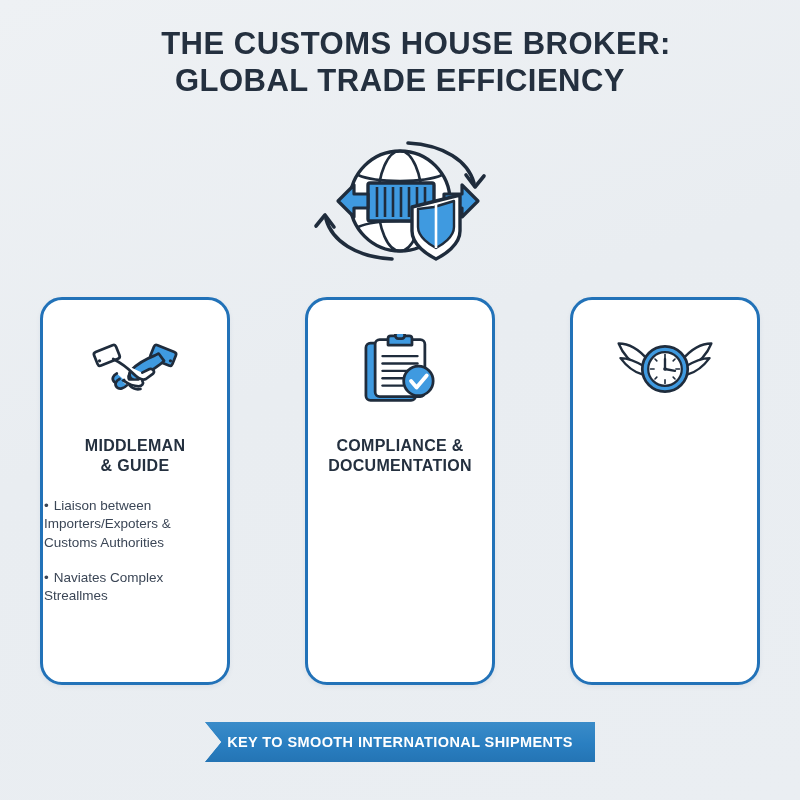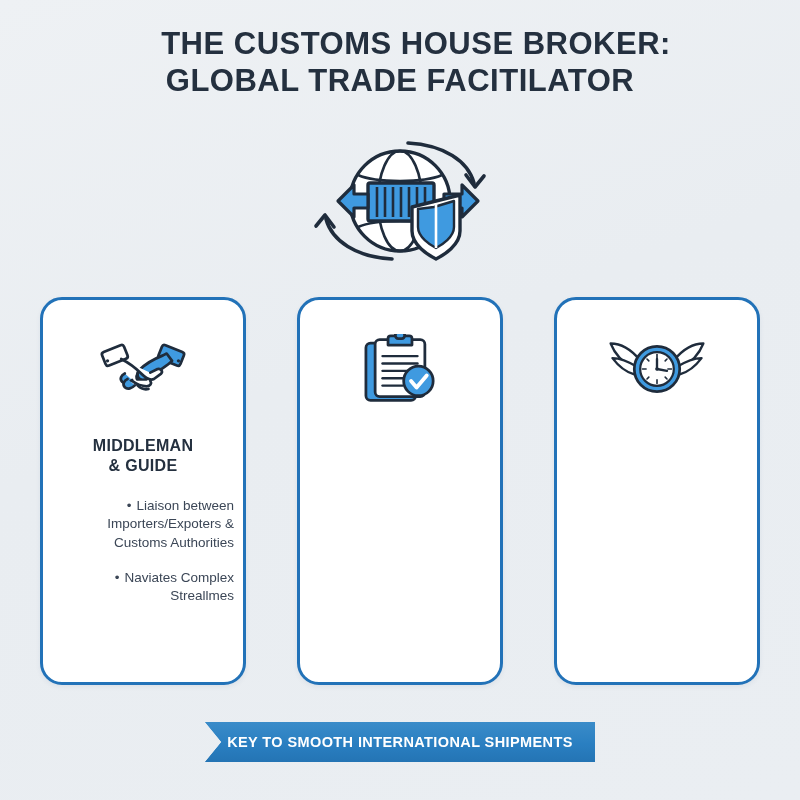--- a/index.html
+++ b/index.html
@@ -56,21 +56,21 @@
     position: absolute;
     top: 297px;
     left: 40px;
     width: 720px;
     height: 388px;
     display: flex;
     justify-content: space-between;
   }
   .card {
     position: relative;
-    width: 206px;
+    width: 190px;
     height: 388px;
     box-sizing: border-box;
     background: #ffffff;
     border: 3px solid #2272b8;
     border-radius: 22px;
     box-shadow: 0 2px 5px rgba(40,70,110,0.07);
     display: flex;
     flex-direction: column;
     align-items: center;
     padding: 34px 10px 14px 10px;
@@ -96,21 +96,21 @@
     margin-top: 20px;
     width: 190px;
     display: flex;
     flex-direction: column;
     gap: 17px;
   }
   .bullet {
     position: relative;
     font-size: 13.5px;
     color: #3b4656;
-    text-align: right;
+    text-align: left;
     line-height: 1.36;
     padding: 0 4px;
   }
   .bullet .dot {
     display: inline-block;
     margin-right: 5px;
     color: #3b4656;
     font-size: 13.5px;
     vertical-align: baseline;
   }
@@ -156,21 +156,21 @@
     text-align: center;
   }
 </style>
 </head>
 <body>
 
 <div class="poster">
 
   <div class="title-block">
     <span class="title-line title-line-1">THE CUSTOMS HOUSE BROKER:</span>
-    <span class="title-line title-line-2">GLOBAL TRADE FACITILATOR</span>
+    <span class="title-line title-line-2">GLOBAL TRADE EFFICIENCY</span>
   </div>
 
   <div class="hero-icon">
     <svg viewBox="0 0 216 140" width="216" height="140" xmlns="http://www.w3.org/2000/svg">
       <g fill="none" stroke="#1f2c3c" stroke-width="3.4" stroke-linecap="round" stroke-linejoin="round">
 
         <circle cx="108" cy="70" r="50" fill="#ffffff"></circle>
 
         <ellipse cx="108" cy="70" rx="22" ry="50" stroke-width="2.6"></ellipse>
         <line x1="58" y1="70" x2="158" y2="70" stroke-width="2.6"></line>
@@ -259,20 +259,22 @@
             <line x1="24" y1="32" x2="62" y2="32"></line>
             <line x1="24" y1="40" x2="56" y2="40"></line>
             <line x1="24" y1="48" x2="50" y2="48"></line>
             <line x1="24" y1="56" x2="46" y2="56"></line>
           </g>
 
           <circle cx="63" cy="51" r="16" fill="#3f9ae0" stroke="#1f2c3c" stroke-width="3"></circle>
           <path d="M55 51 L61 58 L72 45" fill="none" stroke="#ffffff" stroke-width="4.2" stroke-linecap="round" stroke-linejoin="round"></path>
         </svg>
       </div>
+      <div class="card-title">COMPLIANCE &amp;
+DOCUMENTATION</div>
     </div>
 
     <div class="card">
       <div class="card-icon">
         <svg viewBox="0 0 110 68" width="100" height="62" xmlns="http://www.w3.org/2000/svg">
 
           <g fill="#ffffff" stroke="#1f2c3c" stroke-width="2.6" stroke-linejoin="round" stroke-linecap="round">
             <path d="M36 24 C26 12, 14 6, 4 6 C8 16, 16 26, 28 32 Z"></path>
             <path d="M34 32 C24 26, 14 22, 6 22 C12 30, 20 37, 30 40 Z"></path>
             <path d="M74 24 C84 12, 96 6, 106 6 C102 16, 94 26, 82 32 Z"></path>

